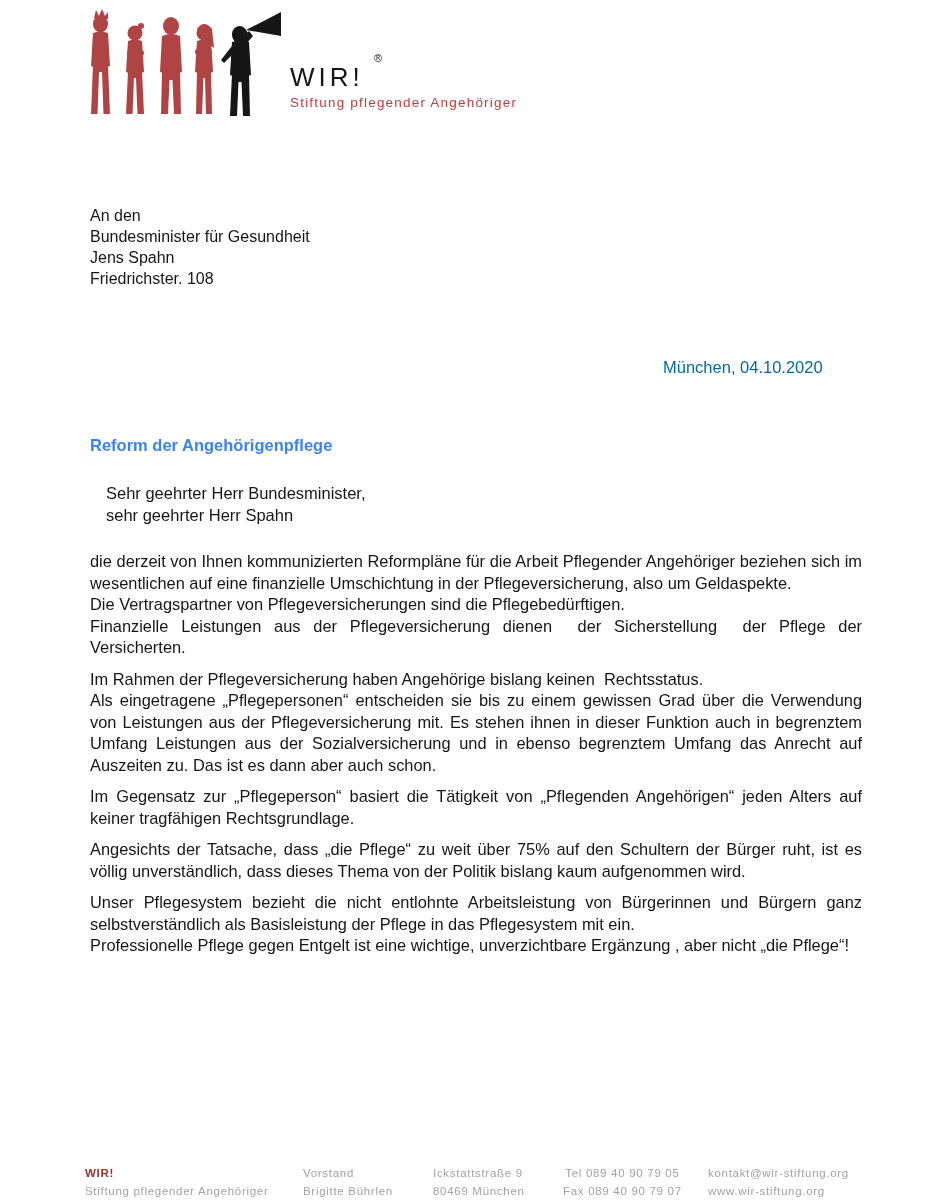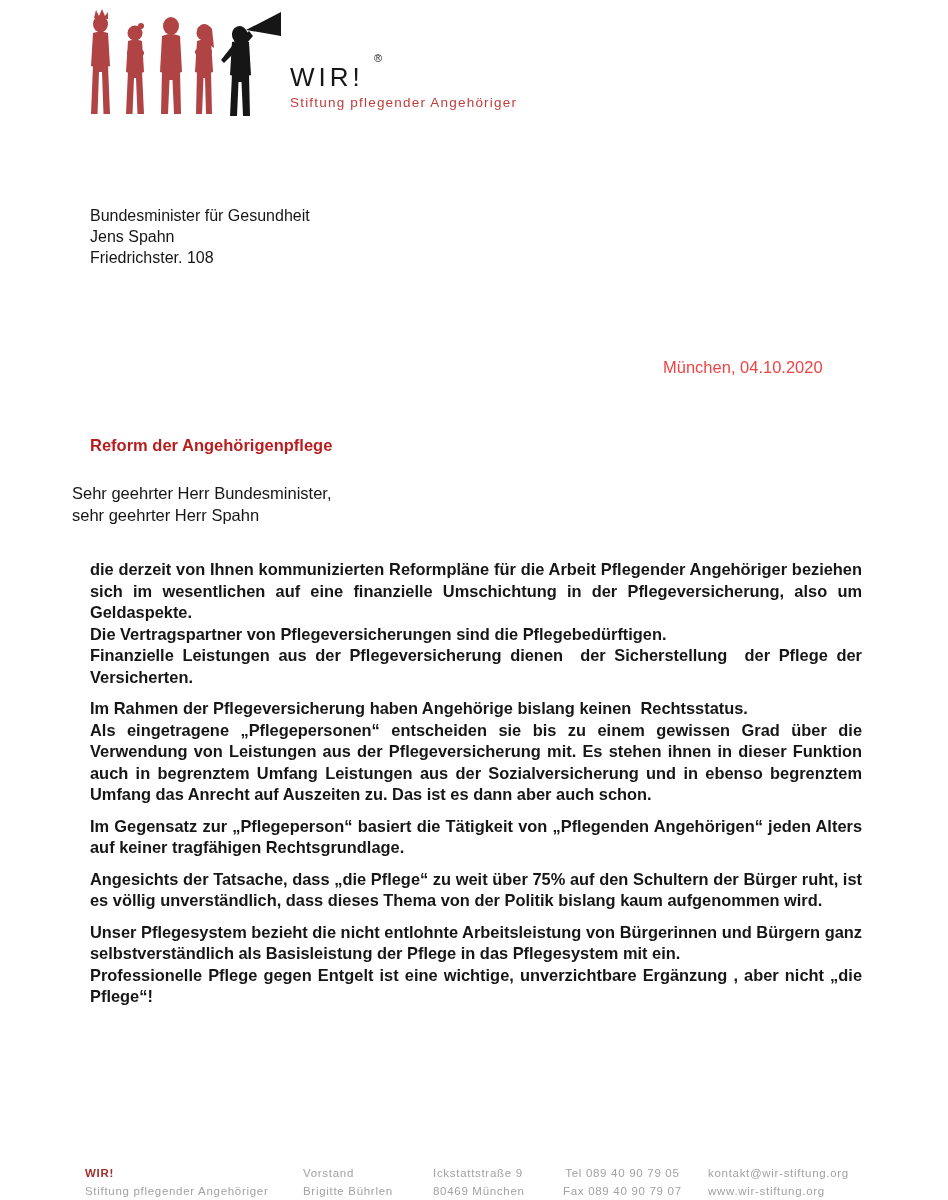--- a/index.html
+++ b/index.html
@@ -15,42 +15,41 @@
   
   .logo { position: absolute; left: 85px; top: 6px; }
   
   .recipient {
     position: absolute; left: 90px; top: 205px;
     font-size: 16px; line-height: 21px; color: #161616;
   }
   
   .dateline {
     position: absolute; left: 663px; top: 358px;
-    font-size: 16.5px; color: #ef4444;
+    font-size: 16.5px; color: #0369a1;
   }
   
   .subject {
     position: absolute; left: 90px; top: 436px;
-    font-size: 16.5px; font-weight: bold; color: #b91c1c;
+    font-size: 16.5px; font-weight: bold; color: #3b82f6;
   }
   
   .salutation {
-    position: absolute; left: 72px; top: 483px;
+    position: absolute; left: 106px; top: 483px;
     font-size: 16.5px; line-height: 21.5px; color: #161616;
   }
   
   .body-text {
     position: absolute; left: 90px; top: 551px; width: 772px;
     font-size: 16.4px; line-height: 21.5px;
     text-align: justify; color: #161616;
   }
   .body-text p {
-    margin: 8px 0 10px 0;
+    margin: 0 0 10px 0;
     white-space: pre-wrap;
-    font-weight: bold;
   }
   
   .footer {
     position: absolute; left: 0; top: 1164px; width: 948px;
     font-size: 11.5px; line-height: 18px; letter-spacing: 0.7px;
     color: #a2a2a2;
   }
   .fcol { position: absolute; top: 0; white-space: nowrap; }
   .fc1 { left: 85px; }
   .fc2 { left: 303px; }
@@ -110,20 +109,21 @@
         </g>
       </g>
 
       <text x="205" y="80" font-size="26" letter-spacing="4" fill="#161616">WIR!</text>
       <text x="289" y="56" font-size="11" fill="#161616">®</text>
       <text x="205" y="101" font-size="13.5" letter-spacing="1.2" fill="#c23b3b">Stiftung pflegender Angehöriger</text>
     </svg>
   </div>
 
   <div class="recipient">
+    <div>An den</div>
     <div>Bundesminister für Gesundheit</div>
     <div>Jens Spahn</div>
     <div>Friedrichster. 108</div>
   </div>
 
   <div class="dateline">München, 04.10.2020</div>
 
   <div class="subject">Reform der Angehörigenpflege</div>
 
   <div class="salutation">

